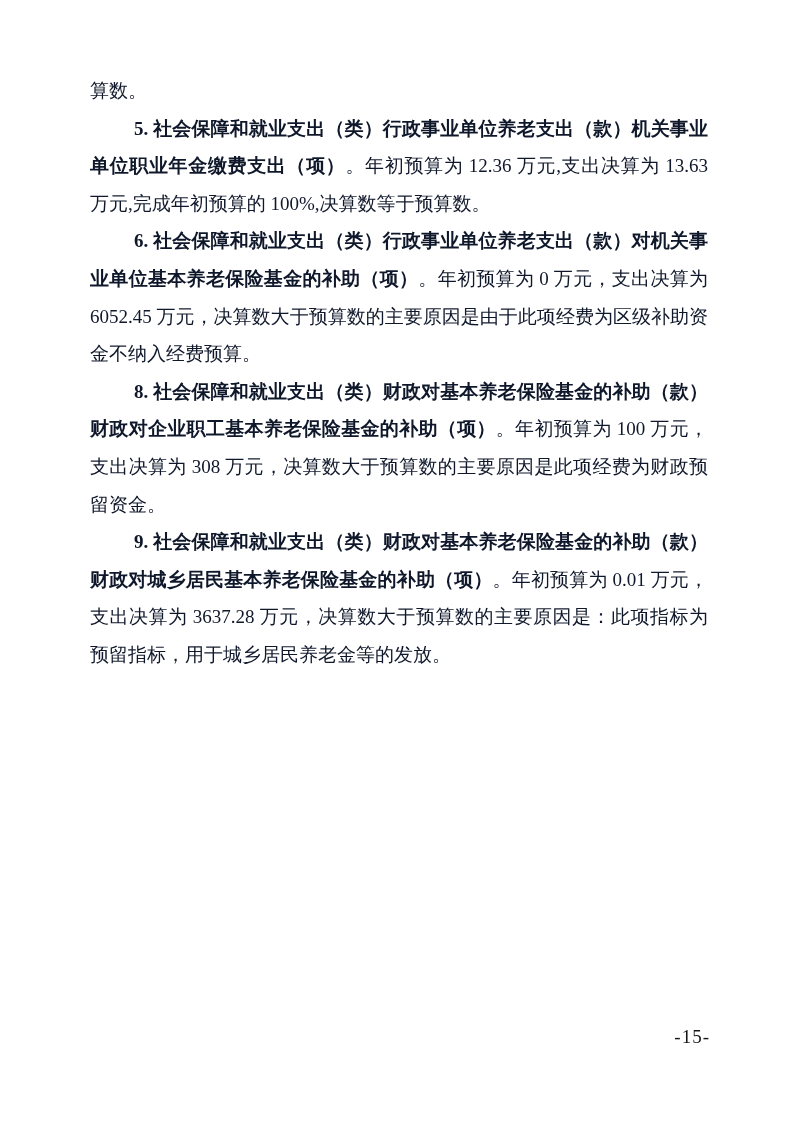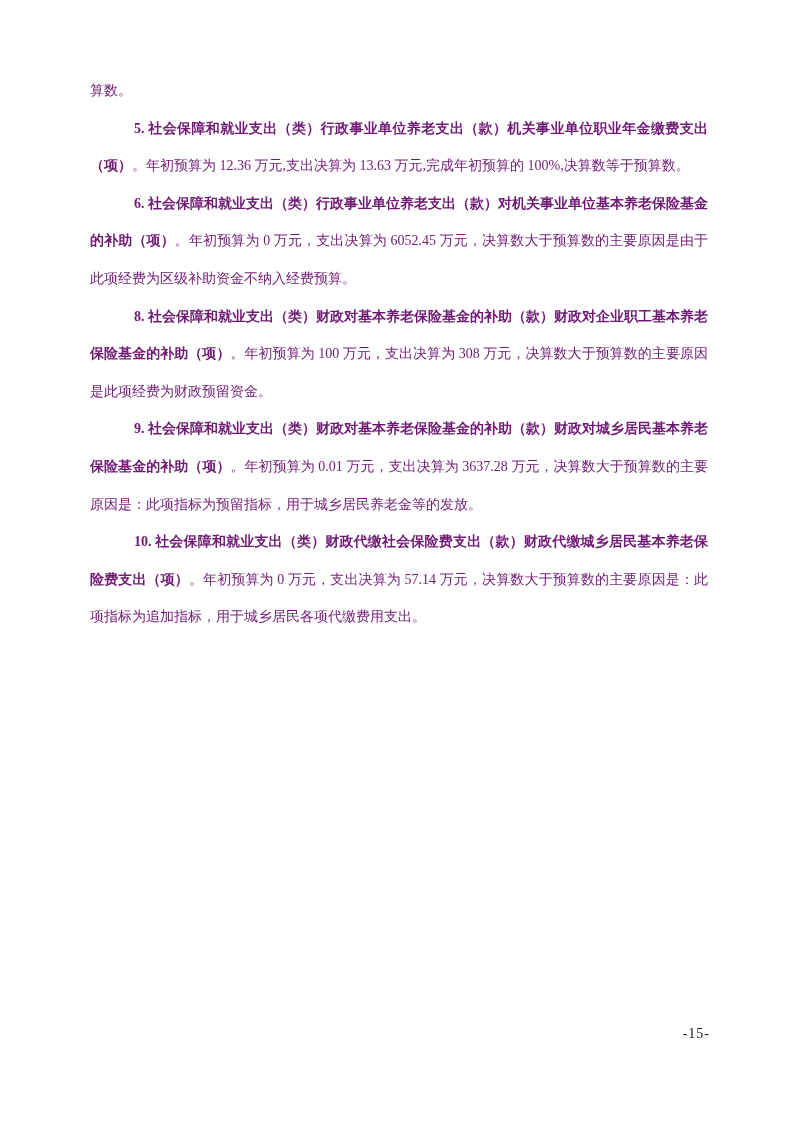--- a/index.html
+++ b/index.html
@@ -13,23 +13,23 @@
     height: 1122px;
     background: #ffffff;
     overflow: hidden;
   }
   .text-block {
     position: absolute;
     left: 90px;
     top: 72px;
     width: 618px;
     font-family: "Liberation Serif", "DejaVu Serif", serif;
-    font-size: 14px;
+    font-size: 19px;
     line-height: 37.6px;
-    color: #701a75;
+    color: #0f172a;
     text-align: justify;
   }
   .text-block p {
     margin: 0;
     padding: 0;
     text-indent: 44px;
   }
   .text-block p.continuation {
     text-indent: 0;
   }
@@ -37,21 +37,21 @@
     font-weight: bold;
   }
   .text-block p.cutoff {
     text-align-last: justify;
   }
   .footer-page-number {
     position: absolute;
     top: 1026px;
     right: 84px;
     font-family: "Liberation Serif", "DejaVu Serif", serif;
-    font-size: 14px;
+    font-size: 19px;
     color: #161616;
     letter-spacing: 1px;
   }
 </style>
 </head>
 <body>
 
 <div class="page">
   <div class="text-block">
 
@@ -59,19 +59,18 @@
 
     <p><span class="para-heading">5. 社会保障和就业支出（类）行政事业单位养老支出（款）机关事业单位职业年金缴费支出（项）</span><span>。年初预算为 12.36 万元,支出决算为 13.63 万元,完成年初预算的 100%,决算数等于预算数。</span></p>
 
     <p><span class="para-heading">6. 社会保障和就业支出（类）行政事业单位养老支出（款）对机关事业单位基本养老保险基金的补助（项）</span><span>。年初预算为 0 万元，支出决算为 6052.45 万元，决算数大于预算数的主要原因是由于此项经费为区级补助资金不纳入经费预算。</span></p>
 
 
     <p><span class="para-heading">8. 社会保障和就业支出（类）财政对基本养老保险基金的补助（款）财政对企业职工基本养老保险基金的补助（项）</span><span>。年初预算为 100 万元，支出决算为 308 万元，决算数大于预算数的主要原因是此项经费为财政预留资金。</span></p>
 
     <p><span class="para-heading">9. 社会保障和就业支出（类）财政对基本养老保险基金的补助（款）财政对城乡居民基本养老保险基金的补助（项）</span><span>。年初预算为 0.01 万元，支出决算为 3637.28 万元，决算数大于预算数的主要原因是：此项指标为预留指标，用于城乡居民养老金等的发放。</span></p>
 
-    <p><span class="para-heading">10. 社会保障和就业支出（类）财政代缴社会保险费支出（款）财政代缴城乡居民基本养老保险费支出（项）</span><span>。年初预算为 0 万元，支出决算为 57.14 万元，决算数大于预算数的主要原因是：此项指标为追加指标，用于城乡居民各项代缴费用支出。</span></p>
 
 
   </div>
 
   <div class="footer-page-number">-15-</div>
 </div>
 
 </body></html>

